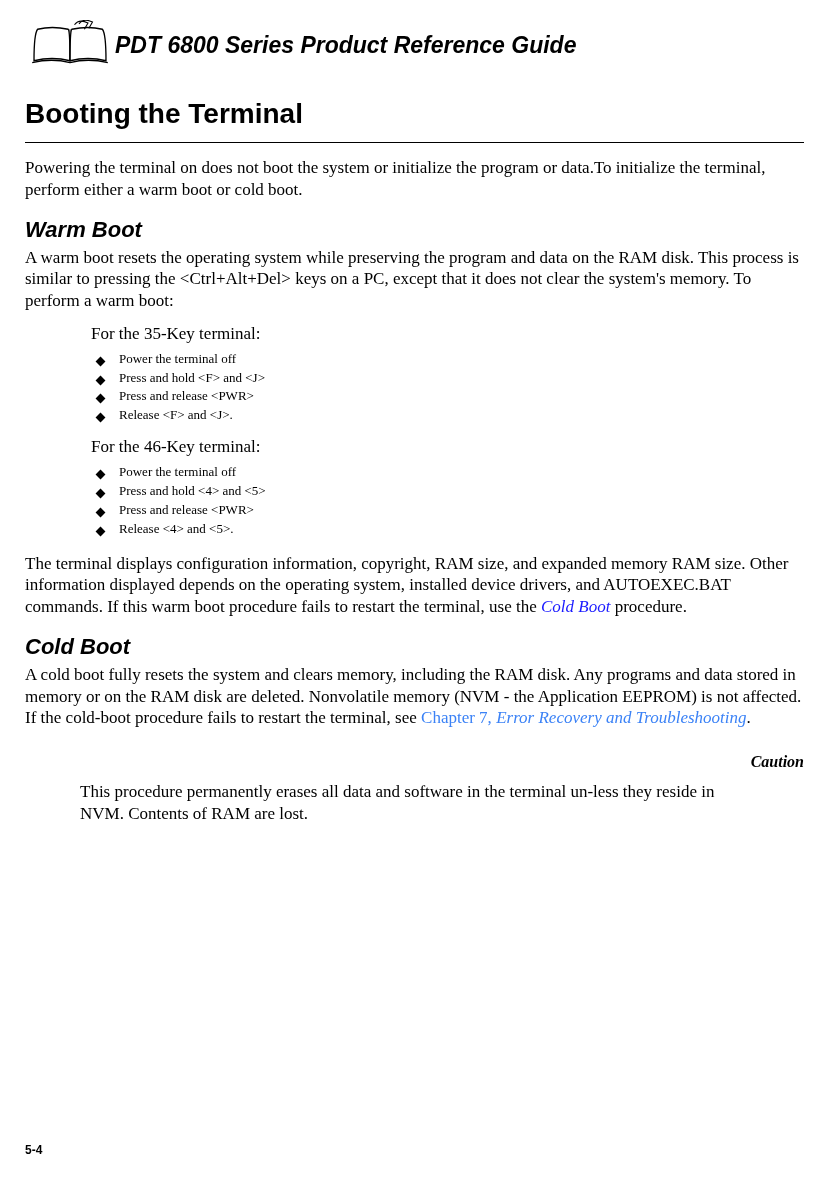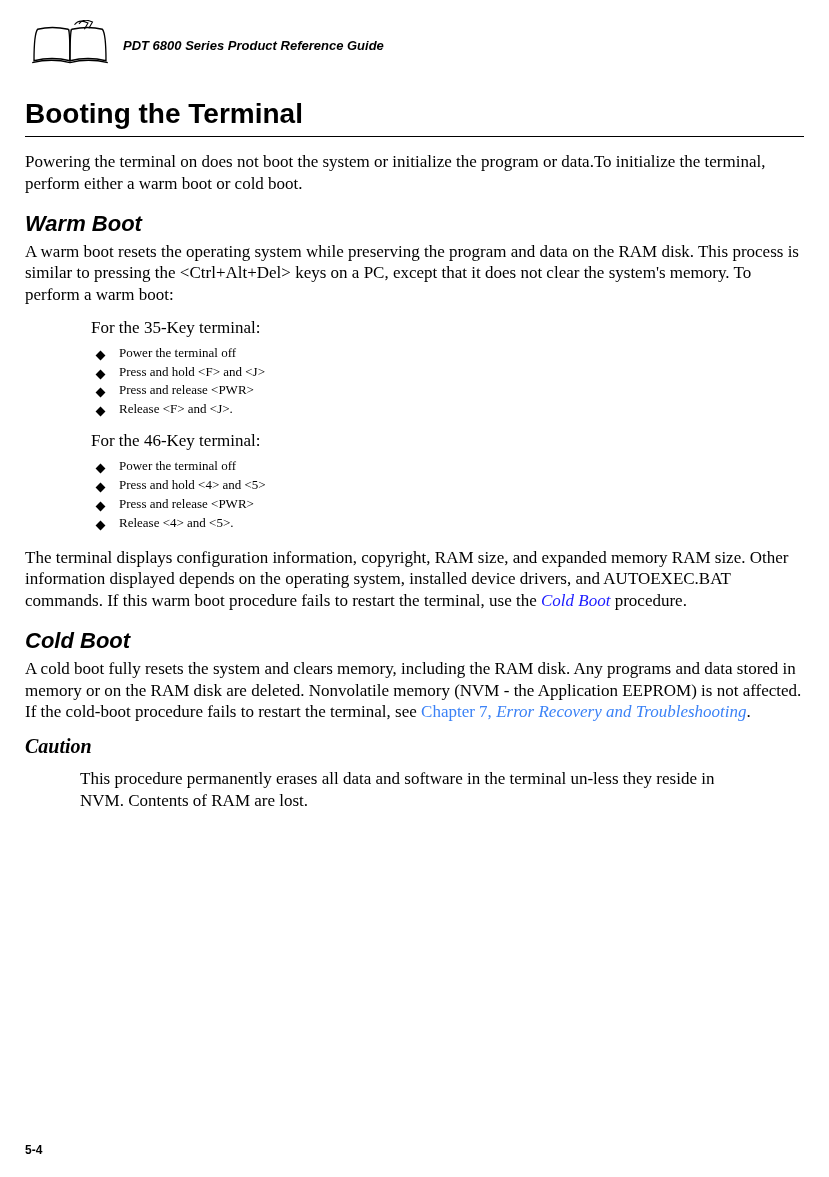--- a/index.html
+++ b/index.html
@@ -22,31 +22,31 @@
     margin-bottom: 28px;
   }
   .book-icon {
     width: 90px;
     height: 50px;
     flex-shrink: 0;
   }
   .header-title {
     font-style: italic;
     font-weight: bold;
-    font-size: 13px;
+    font-size: 23px;
     font-family: "Trebuchet MS", Verdana, sans-serif;
-    margin-left: 8px;
+    margin-left: 0;
   }
   h1 {
     font-family: "Trebuchet MS", Verdana, sans-serif;
     font-weight: bold;
     font-size: 28px;
     margin: 0 0 4px 0;
     border-bottom: 1px solid #000;
-    padding-bottom: 6px;
+    padding-bottom: 12px;
   }
   h2 {
     font-family: "Trebuchet MS", Verdana, sans-serif;
     font-style: italic;
     font-weight: bold;
     font-size: 22px;
     margin: 16px 0 2px 0;
   }
   p.body {
     font-size: 17px;
@@ -86,25 +86,25 @@
     transform: rotate(45deg);
   }
   .link {
     color: #1a1aff;
     font-style: italic;
   }
   .link-plain {
     color: #3b82f6;
   }
   .caution-heading {
-    text-align: left;
+    text-align: right;
     font-style: italic;
     font-weight: bold;
-    font-size: 20px;
-    margin: 12px 0 10px 0;
+    font-size: 16px;
+    margin: 24px 0 10px 0;
     font-family: Georgia, "Times New Roman", serif;
   }
   .caution-body {
     font-size: 17px;
     line-height: 1.3;
     margin: 0 50px 0 55px;
   }
   .page-number {
     position: absolute;
     bottom: 20px;

